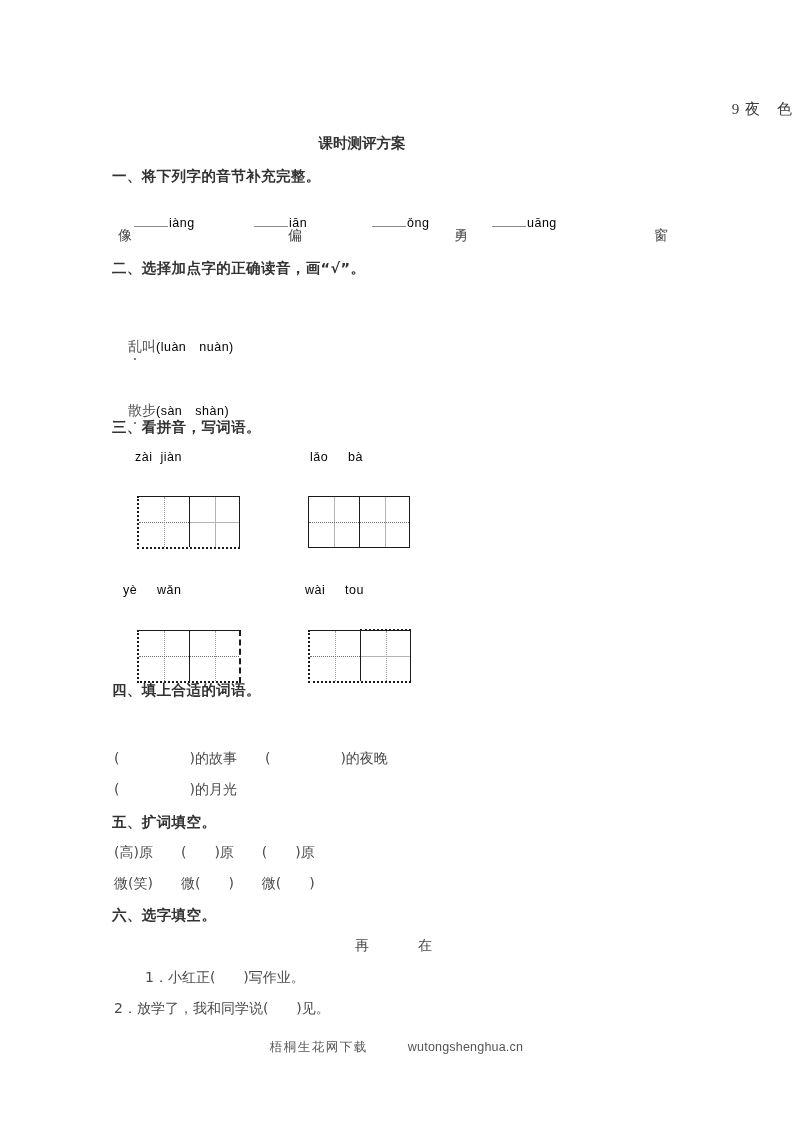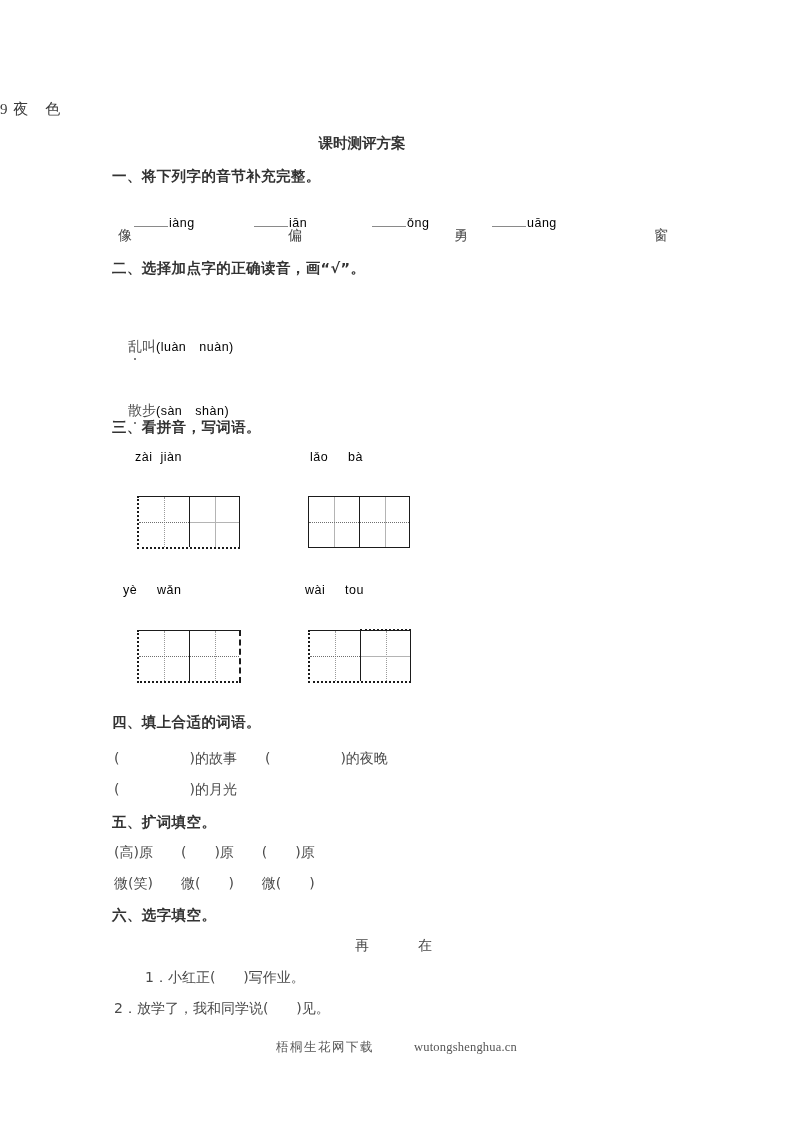--- a/index.html
+++ b/index.html
@@ -20,21 +20,21 @@
     width: 793px;
     height: 1122px;
     box-sizing: border-box;
   }
 
   
   .doc-title {
     position: absolute;
     left: 0; top: 100px;
     width: 793px;
-    text-align: left;
+    text-align: right;
     font-size: 15px;
     letter-spacing: 1px;
     color: #3c3c3c;
     font-family: "Liberation Serif", "DejaVu Serif", serif;
   }
   .doc-subtitle {
     position: absolute;
     left: 0; top: 134px;
     width: 724px;
     text-align: center;
@@ -148,21 +148,21 @@
     width: 793px;
     text-align: center;
     font-size: 12.5px;
     color: #555;
   }
   .footer .f-cn {
     font-family: "DejaVu Sans", "Liberation Sans", sans-serif;
     letter-spacing: 1.5px;
   }
   .footer .f-en {
-    font-family: Liberation Serif, serif;
+    font-family: Liberation Sans, sans-serif;
     margin-left: 40px;
     letter-spacing: 0.2px;
   }
 </style>
 </head>
 <body>
 
 <div class="page">
 
   <div class="doc-title">9 夜　色</div>
@@ -242,21 +242,21 @@
     <div class="cell d-v d-h">
         <span class="vline"></span>
         <span class="hline"></span>
       </div>
     <div class="cell d-v">
         <span class="vline"></span>
         <span class="hline"></span>
       </div>
   </div>
 
-  <div class="sec-head" style="top:713px;">四、填上合适的词语。</div>
+  <div class="sec-head" style="top:681px;">四、填上合适的词语。</div>
   <div class="row han" style="left:114px; top:750px;">(　　　　　)的故事　　(　　　　　)的夜晚</div>
   <div class="row han" style="left:114px; top:781px;">(　　　　　)的月光</div>
 
   <div class="sec-head" style="top:813px;">五、扩词填空。</div>
   <div class="row han" style="left:114px; top:844px;">(高)原　　(　　)原　　(　　)原</div>
   <div class="row han" style="left:114px; top:875px;">微(笑)　　微(　　)　　微(　　)</div>
 
   <div class="sec-head" style="top:906px;">六、选字填空。</div>
   <div class="row han" style="left:355px; top:937px;">再</div>
   <div class="row han" style="left:418px; top:937px;">在</div>

